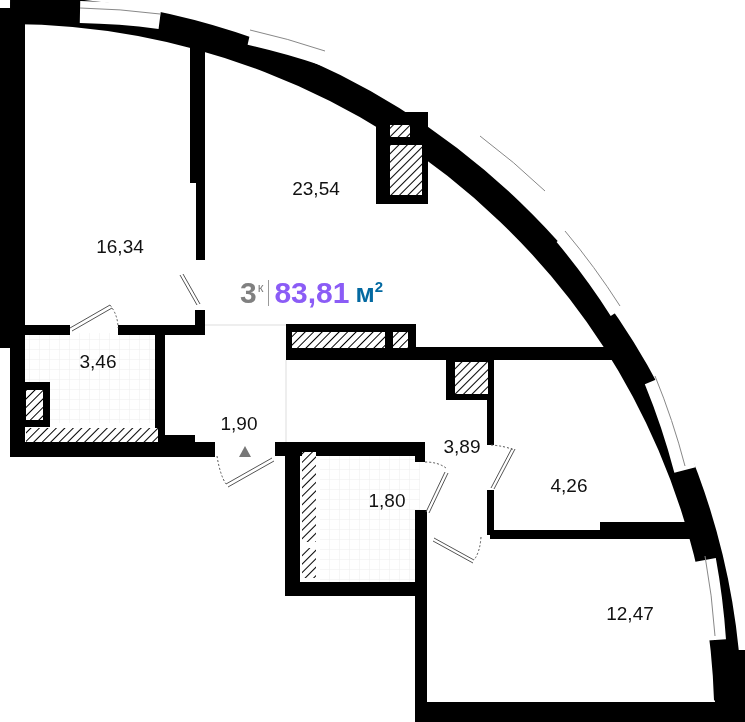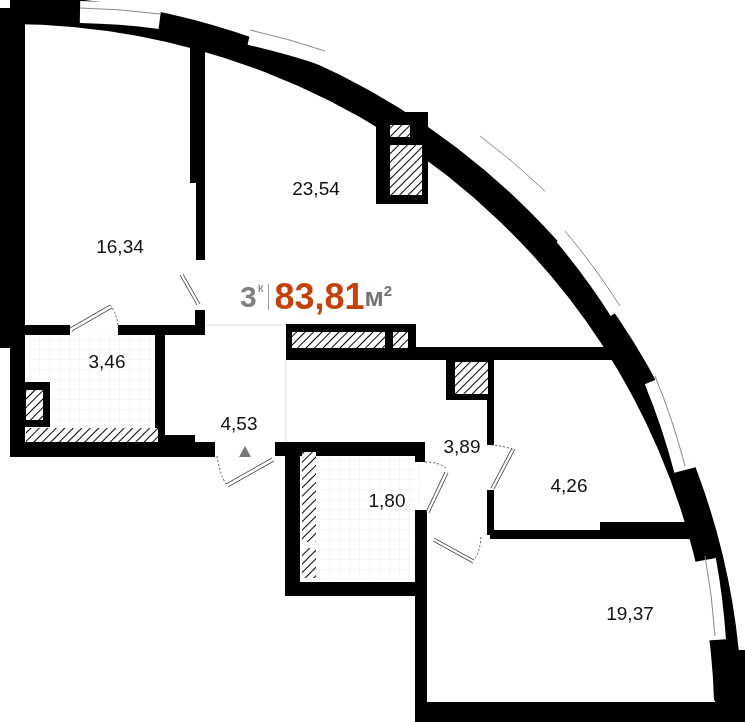--- a/index.html
+++ b/index.html
@@ -3,22 +3,22 @@
 <meta charset="utf-8">
 <style>
   html,body{margin:0;padding:0;background:#fff;}
   body{width:745px;height:722px;overflow:hidden;position:relative;font-family:"Liberation Sans",sans-serif;}
   svg{position:absolute;left:0;top:0;}
   .label{position:absolute;font-size:19px;color:#111;transform:translate(-50%,-50%);white-space:nowrap;}
   .total{position:absolute;left:240px;top:276px;display:flex;align-items:center;font-family:"Liberation Sans",sans-serif;}
   .rooms{font-size:30px;font-weight:bold;color:#808080;}
   .rooms-sup{font-size:13px;color:#808080;align-self:flex-start;margin-top:4px;margin-left:1px;}
   .sep{width:1px;height:26px;background:#9a9a9a;margin:0 5px;}
-  .area{font-size:36px;font-weight:bold;color:#c2410c;}
-  .unit{font-size:26px;font-weight:bold;color:#737373;}
+  .area{font-size:30px;font-weight:bold;color:#8b5cf6;}
+  .unit{font-size:26px;font-weight:bold;color:#0369a1;margin-left:6px;}
   .unit-sup{font-size:15px;font-weight:bold;vertical-align:top;}
   .entry{position:absolute;left:239px;top:446px;width:0;height:0;border-left:6px solid transparent;border-right:6px solid transparent;border-bottom:11px solid #777;}
 </style>
 </head>
 <body>
 
 <svg width="745" height="722" viewBox="0 0 745 722">
   <defs>
     <pattern id="hatch" width="6" height="6" patternUnits="userSpaceOnUse" patternTransform="rotate(45)">
       <rect width="6" height="6" fill="#fff"></rect>
@@ -125,20 +125,20 @@
 <div class="total">
   <span class="rooms">3</span>
   <span class="rooms-sup">к</span>
   <span class="sep"></span>
   <span class="area">83,81</span>
   <span class="unit"><span>м</span><span class="unit-sup">2</span></span>
 </div>
 
 <div class="label" style="left:120px;top:247px">16,34</div>
 <div class="label" style="left:316px;top:189px">23,54</div>
-<div class="label" style="left:107px;top:362px">3,46</div>
-<div class="label" style="left:239px;top:424px">4,53</div>
+<div class="label" style="left:98px;top:362px">3,46</div>
+<div class="label" style="left:239px;top:424px">1,90</div>
 <div class="label" style="left:462px;top:447px">3,89</div>
 <div class="label" style="left:387px;top:501px">1,80</div>
 <div class="label" style="left:569px;top:486px">4,26</div>
-<div class="label" style="left:630px;top:614px">19,37</div>
+<div class="label" style="left:630px;top:614px">12,47</div>
 
 <div class="entry"></div>
 
 </body></html>

